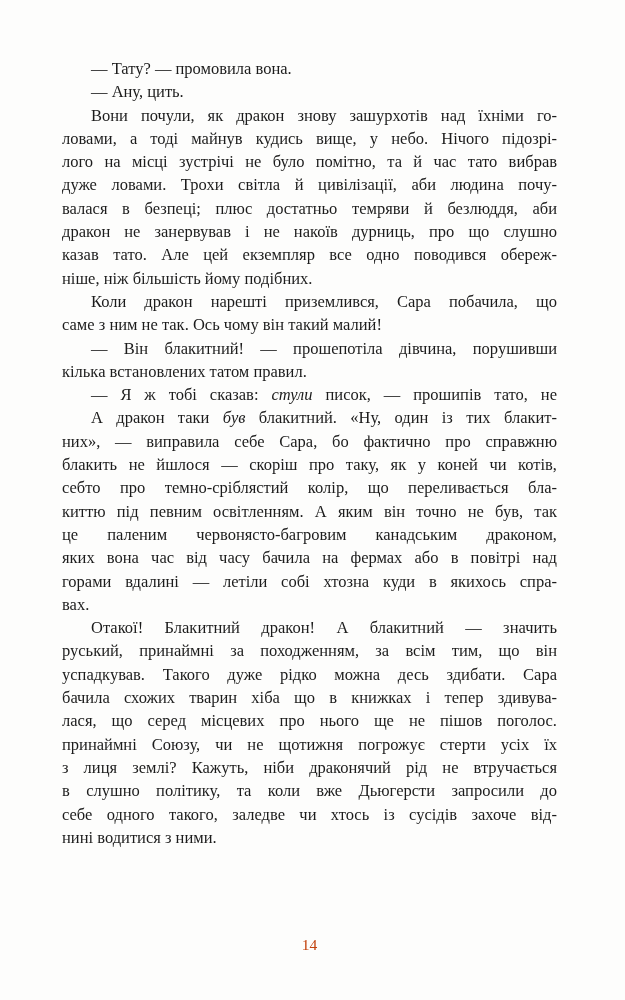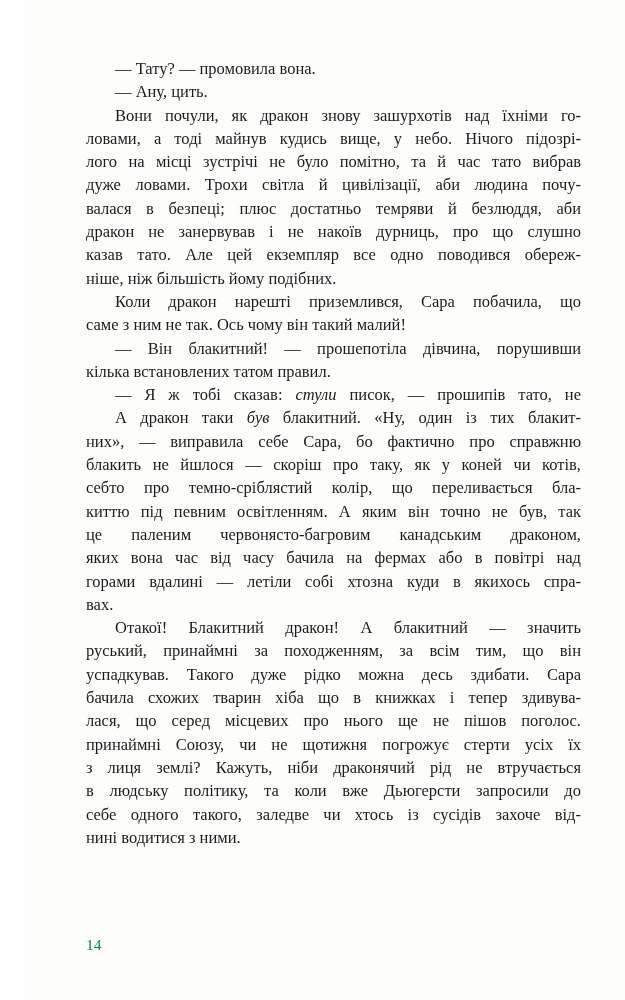--- a/index.html
+++ b/index.html
@@ -45,29 +45,29 @@
     padding-left: 29px;
   }
   .line i {
     font-style: italic;
   }
   .page-number {
     position: absolute;
     left: 62px;
     top: 936px;
     width: 495px;
-    text-align: left;
+    text-align: center;
     font-size: 15.5px;
-    color: #15803d;
+    color: #c2410c;
   }
 </style>
 </head>
 <body>
 
-<div class="book-page" style="background: rgb(253, 253, 252); margin-left: 24px;">
+<div class="book-page" style="background: rgb(253, 253, 252);">
   <main class="text-block" style="color: rgb(28, 28, 28);">
       <div class="paragraph">
         <div class="line first last">— Тату? — промовила вона.</div>
       </div>
       <div class="paragraph">
         <div class="line first last">— Ану, цить.</div>
       </div>
       <div class="paragraph">
         <div class="line first">Вони почули, як дракон знову зашурхотів над їхніми го-</div>
         <div class="line">ловами, а тоді майнув кудись вище, у небо. Нічого підозрі-</div>
@@ -101,19 +101,19 @@
         <div class="line last">вах.</div>
       </div>
       <div class="paragraph">
         <div class="line first">Отакої! Блакитний дракон! А блакитний — значить</div>
         <div class="line">руський, принаймні за походженням, за всім тим, що він</div>
         <div class="line">успадкував. Такого дуже рідко можна десь здибати. Сара</div>
         <div class="line">бачила схожих тварин хіба що в книжках і тепер здивува-</div>
         <div class="line">лася, що серед місцевих про нього ще не пішов поголос.</div>
         <div class="line">принаймні Союзу, чи не щотижня погрожує стерти усіх їх</div>
         <div class="line">з лиця землі? Кажуть, ніби драконячий рід не втручається</div>
-        <div class="line">в людську політику, та коли вже Дьюгерсти запросили до</div>
+        <div class="line">в слушно політику, та коли вже Дьюгерсти запросили до</div>
         <div class="line">себе одного такого, заледве чи хтось із сусідів захоче від-</div>
         <div class="line last">нині водитися з ними.</div>
       </div>
     </main>
   <div class="page-number">14</div>
 </div>
 
 </body></html>

